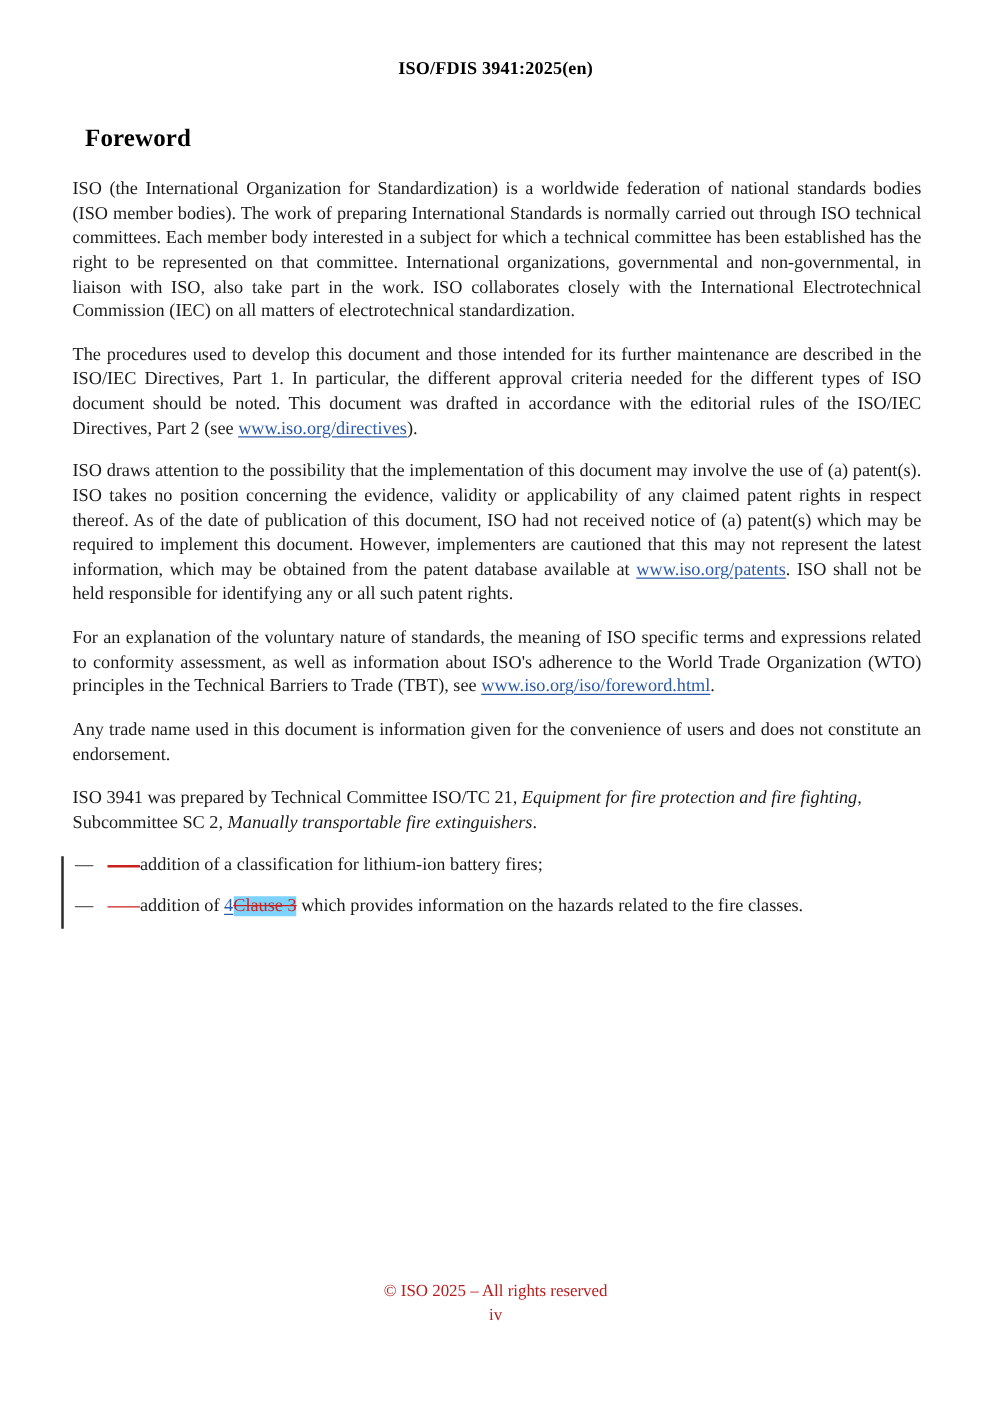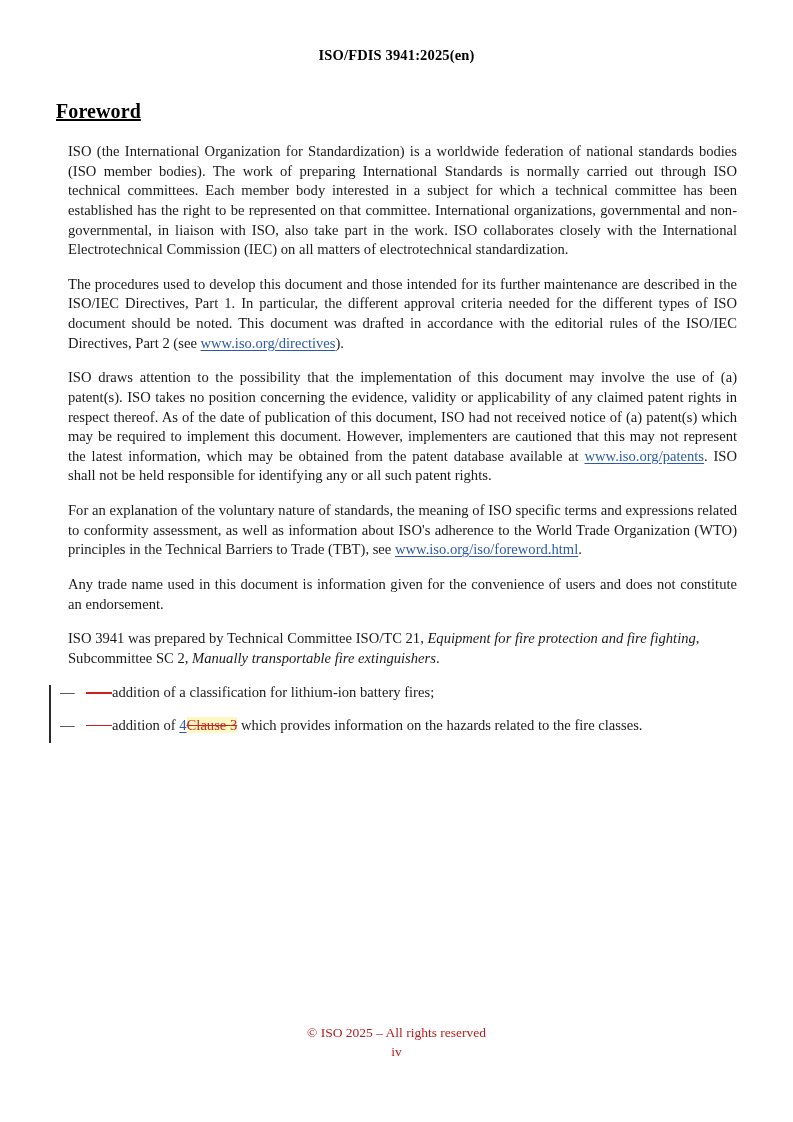--- a/index.html
+++ b/index.html
@@ -35,29 +35,28 @@
   .content {
     position: absolute;
     top: 100px;
     left: 56px;
     width: 681px;
   }
 
   h1.section-title {
     font-size: 20px;
     font-weight: bold;
-    margin: 0 0 20px 0;
+    margin: 0 0 20px 12px;
     line-height: 1.1;
     color: #000000;
     letter-spacing: 0.1px;
-    text-decoration: underline;
   }
 
   p.para {
-    margin: 0 0 15px 12px;
+    margin: 0 0 15px 2px;
     font-size: 14.6px;
     line-height: 1.345;
     text-align: justify;
     text-justify: inter-word;
     hyphens: none;
   }
   p.para.noj { text-align: left; }
 
   a.doclink {
     color: #2c5aa8;
@@ -117,21 +116,21 @@
     background: #c9211e;
   }
   .ins {
     color: #2c5aa8;
     text-decoration: underline;
     text-underline-offset: 1.5px;
   }
   .del {
     color: #c9211e;
     text-decoration: line-through;
-    background: #fef9c3;
+    background: #7dd3fc;
     text-align: center;
   }
 
   
   .footer {
     position: absolute;
     left: 0;
     bottom: 20px;
     width: 793px;
     text-align: center;

